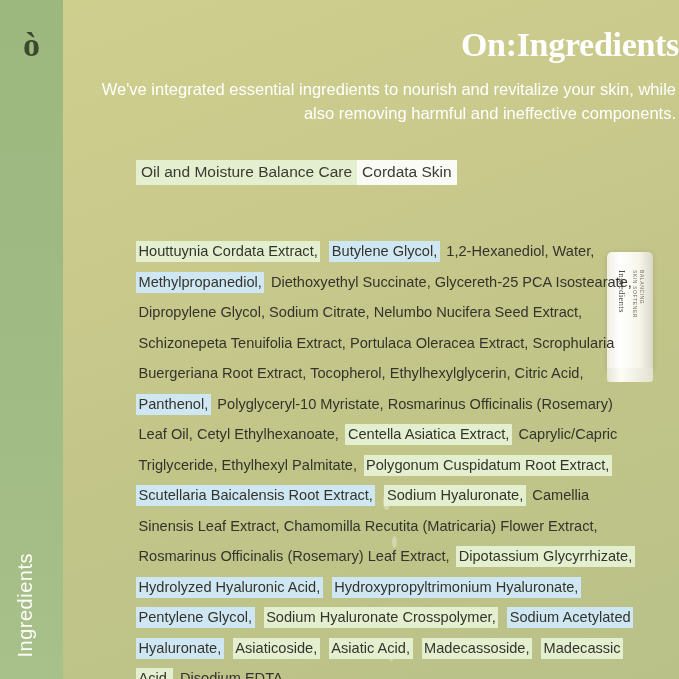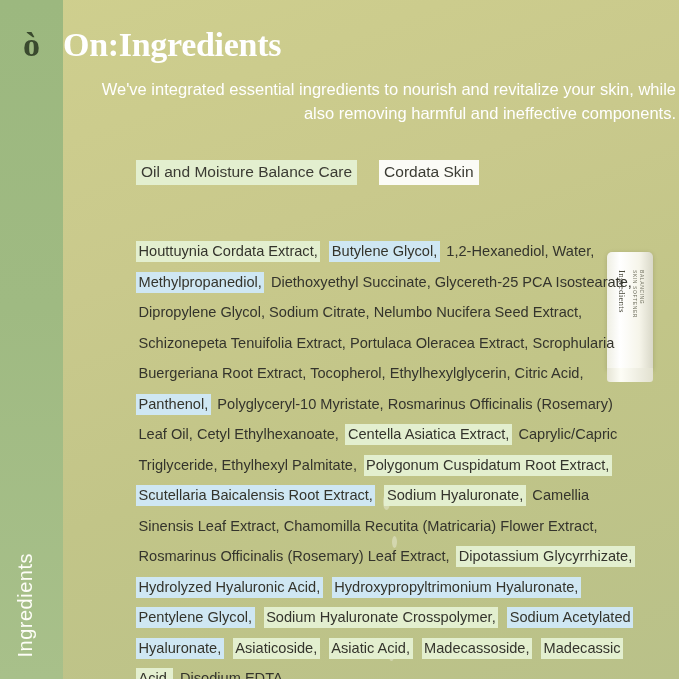--- a/index.html
+++ b/index.html
@@ -51,21 +51,21 @@
     transform: rotate(180deg);
     white-space: nowrap;
     font-family: "Liberation Sans", sans-serif;
   }
   
   #title {
     position: absolute;
     left: 63px;
     top: 26px;
     width: 616px;
-    text-align: left;
+    text-align: right;
     color: #ffffff;
     font-family: "Liberation Serif", serif;
     font-weight: bold;
     font-size: 34px;
     letter-spacing: -0.3px;
   }
   #subtitle {
     position: absolute;
     left: 91px;
     top: 78px;
@@ -75,21 +75,20 @@
     line-height: 1.45;
     text-align: right;
   }
   
   #tags {
     position: absolute;
     left: 136px;
     top: 160px;
     display: flex;
     align-items: flex-start;
-    gap: 22px;
   }
   .tag {
     font-size: 15.5px;
     color: #3b3b33;
     padding: 3px 5px 4px 5px;
     line-height: 1.15;
     white-space: nowrap;
   }
   .hl-green { background: #e3efcf; }
   .hl-white { background: #fbfbf6; }

